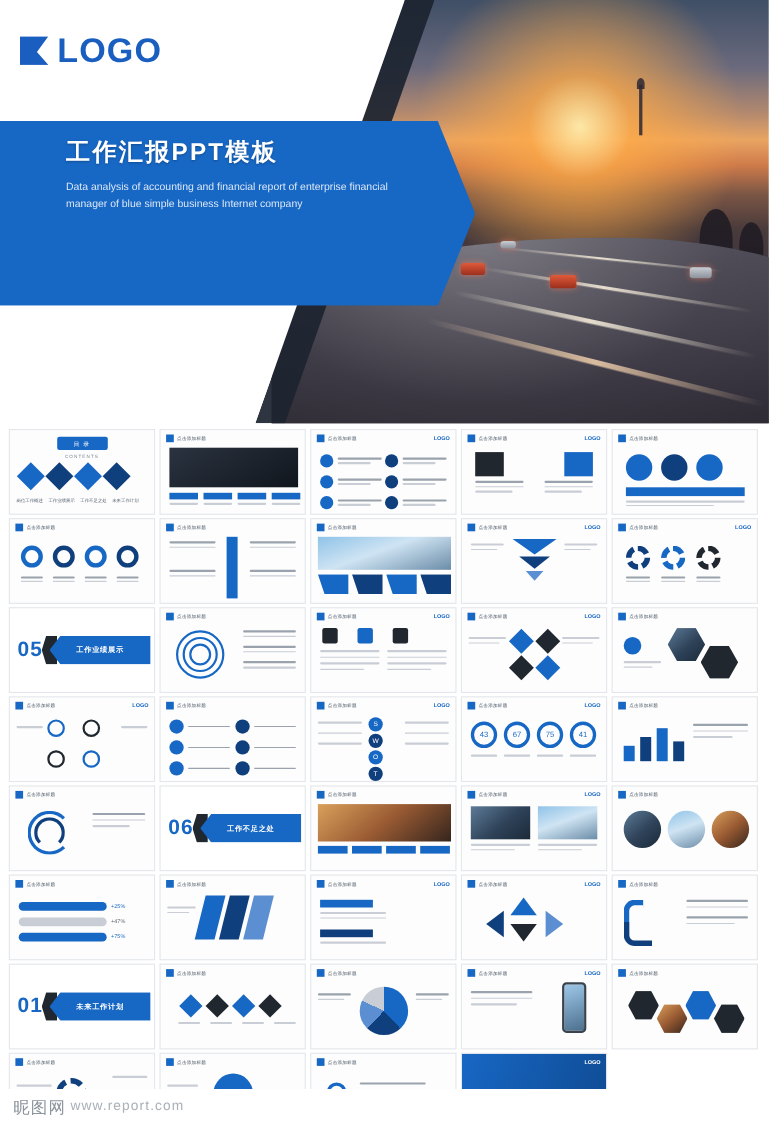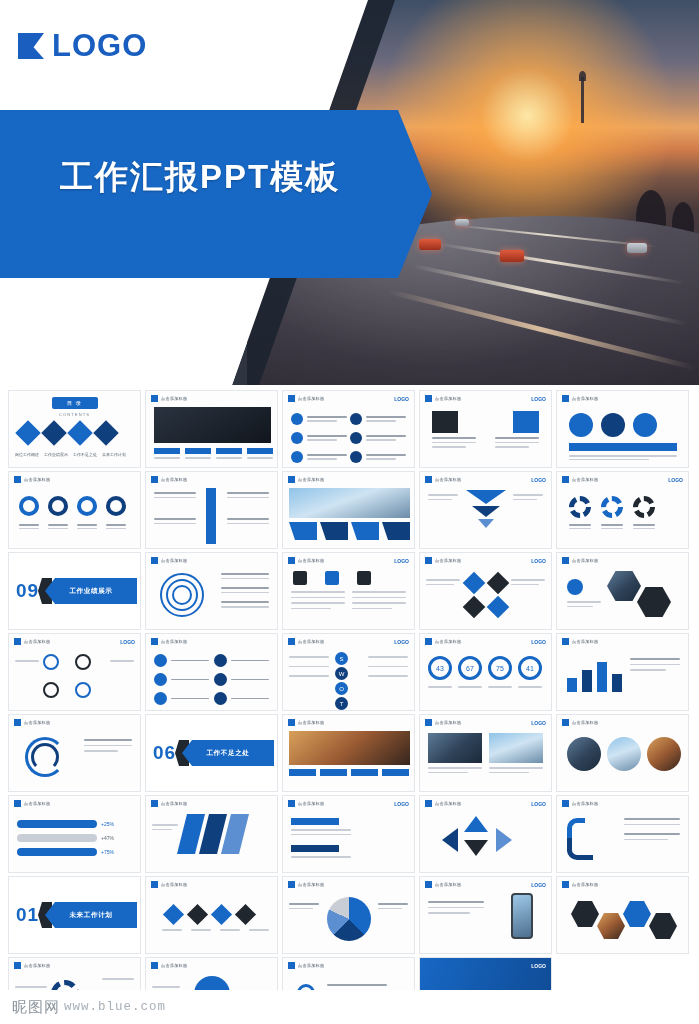--- a/index.html
+++ b/index.html
@@ -113,23 +113,22 @@
   
   .banner {
     position: absolute; left: 0; top: 110px;
     width: 432px; height: 168px;
     background: #1767c4;
     clip-path: polygon(0 0, 398px 0, 432px 84px, 398px 168px, 0 168px);
     padding: 14px 0 0 60px;
     color: #fff;
   }
   .banner-title {
-    font-size: 33px; font-weight: bold; letter-spacing: 2px; line-height: 1.25;
+    font-size: 22px; font-weight: bold; letter-spacing: 2px; line-height: 1.25;
     text-shadow: 0 1px 2px rgba(0,0,0,0.25);
-    margin-top: 32px;
   }
   .banner-sub {
     margin-top: 9px;
     font-size: 15.5px; font-weight: bold; letter-spacing: 1px; color: #eef4fc;
   }
   .banner-en {
     margin-top: 11px;
     font-size: 9.5px; line-height: 1.6; color: #dbe7f7; max-width: 320px;
   }
   .presenter {
@@ -231,21 +230,21 @@
   
   .footer {
     position: absolute; left: 0; bottom: 0;
     width: 699px; height: 34px;
     background: #ffffff;
     display: flex; align-items: center;
   }
   .wm {
     margin-left: 12px;
     font-size: 14px; color: #9aa3ad; letter-spacing: 1px;
-    display: flex; align-items: center; gap: 4px; font-family: Liberation Mono, monospace;
+    display: flex; align-items: flex-start; gap: 4px;
   }
   .wm .cn { color: #8c949d; font-size: 15px; }
   .wm .url { font-size: 12.5px; color: #a8b0b8; }
   .idbar {
     position: absolute; right: 0; bottom: 0;
     height: 22px; padding: 0 10px 0 16px;
     background: #c9ced6;
     color: #4a5058; font-size: 10px;
     display: flex; align-items: center;
   }
@@ -277,20 +276,21 @@
     <div class="hero-wedge-dark"></div>
     <div class="hero-wedge"></div>
 
     <div class="logo">
       <span class="logo-mark"></span>
       <span class="logo-text">LOGO</span>
     </div>
 
     <div class="banner">
       <div class="banner-title">工作汇报PPT模板</div>
+      <div class="banner-en">Data analysis of accounting and financial report of enterprise financial manager of blue simple business Internet company</div>
     </div>
 
   </div>
 
   <div class="grid">
 
     <div class="slide">
       <div class="contents-badge">目 录</div>
       <div class="contents-sub">CONTENTS</div>
       <div style="position:absolute;left:10px;top:33px;display:flex;gap:8px;">
@@ -526,21 +526,21 @@
             <div class="txtline" style="width:22px;"></div>
           </div>
         <div>
             <div class="txtline dk" style="width:22px;margin-bottom:2px;"></div>
             <div class="txtline" style="width:22px;"></div>
           </div>
       </div>
     </div>
 
     <div class="slide secslide">
-      <div class="num">09</div>
+      <div class="num">05</div>
       <div class="arrowdark"></div>
       <div class="arrowbar">工作业绩展示</div>
     </div>
 
     <div class="slide">
       <div class="sl-head">
           <span class="sq"></span>
           <span class="tx">点击添加标题</span>
         </div>
       <div class="circle" style="position:absolute;left:14px;top:20px;width:44px;height:44px;border:2px solid #1767c4;"></div>
@@ -981,17 +981,17 @@
     <div class="slide thanks">
       <div class="sl-logo" style="color:#fff;">LOGO</div>
       <div class="t1">汇报完毕 感谢观看</div>
     </div>
 
   </div>
 
   <div class="footer">
     <div class="wm">
       <span class="cn">昵图网</span>
-      <span class="url">www.blue.com</span>
+      <span class="url">www.report.com</span>
     </div>
   </div>
 
 </div>
 
 </body></html>

